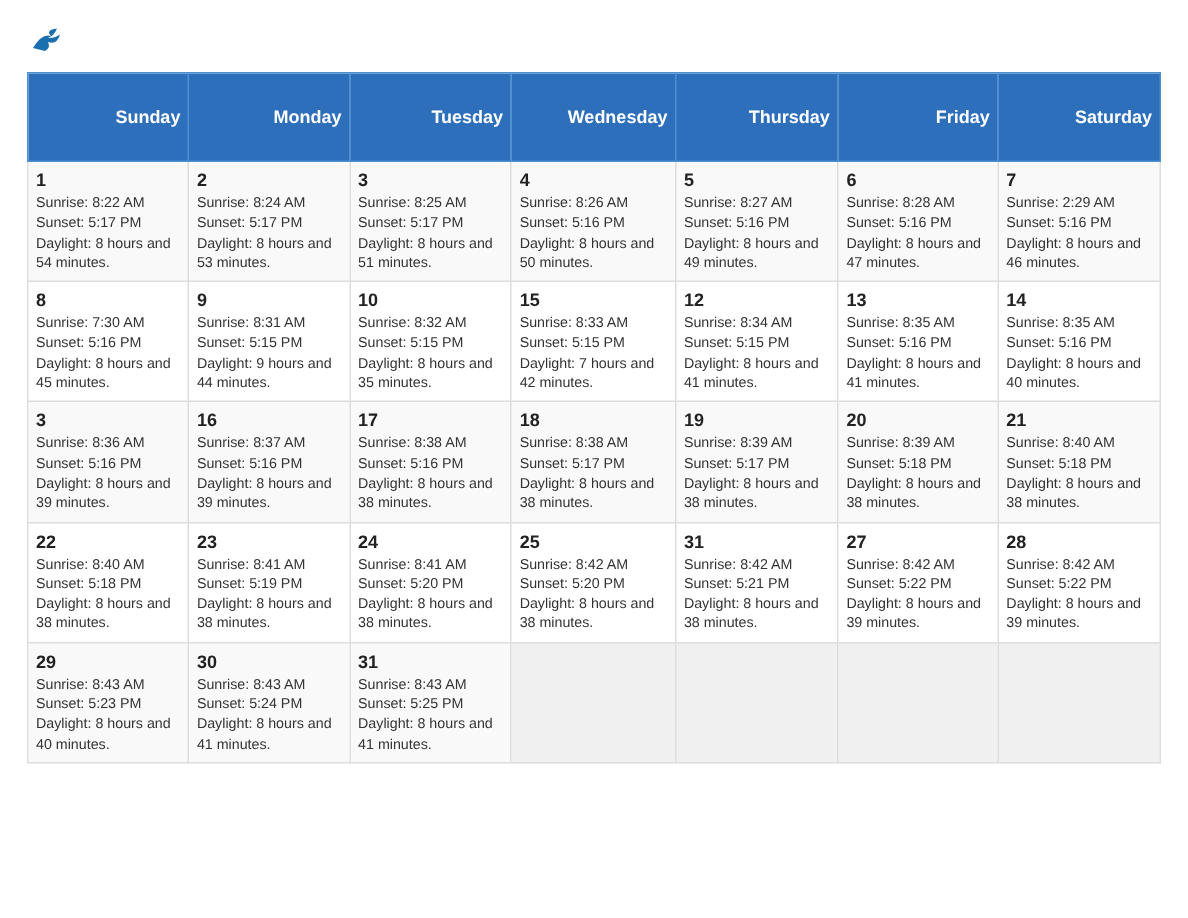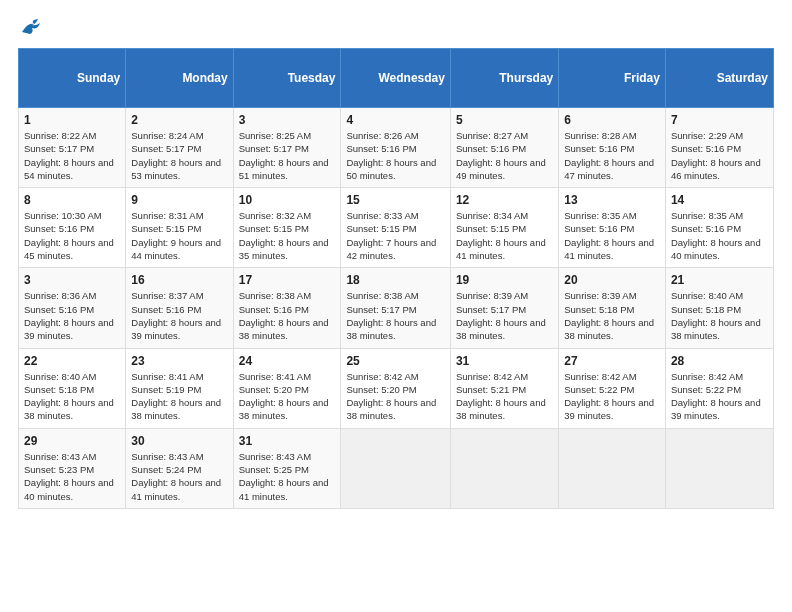--- a/index.html
+++ b/index.html
@@ -186,21 +186,21 @@
           <div>Sunrise: 2:29 AM</div>
           <div>Sunset: 5:16 PM</div>
           <div>Daylight: 8 hours and 46 minutes.</div>
         </div>
       </td>
         </tr>
         <tr>
           <td>
         <span class="day-num">8</span>
         <div class="day-info">
-          <div>Sunrise: 10:30 AM</div>
+          <div>Sunrise: 7:30 AM</div>
           <div>Sunset: 5:16 PM</div>
           <div>Daylight: 8 hours and 45 minutes.</div>
         </div>
       </td>
           <td>
         <span class="day-num">9</span>
         <div class="day-info">
           <div>Sunrise: 8:31 AM</div>
           <div>Sunset: 5:15 PM</div>
           <div>Daylight: 9 hours and 44 minutes.</div>

